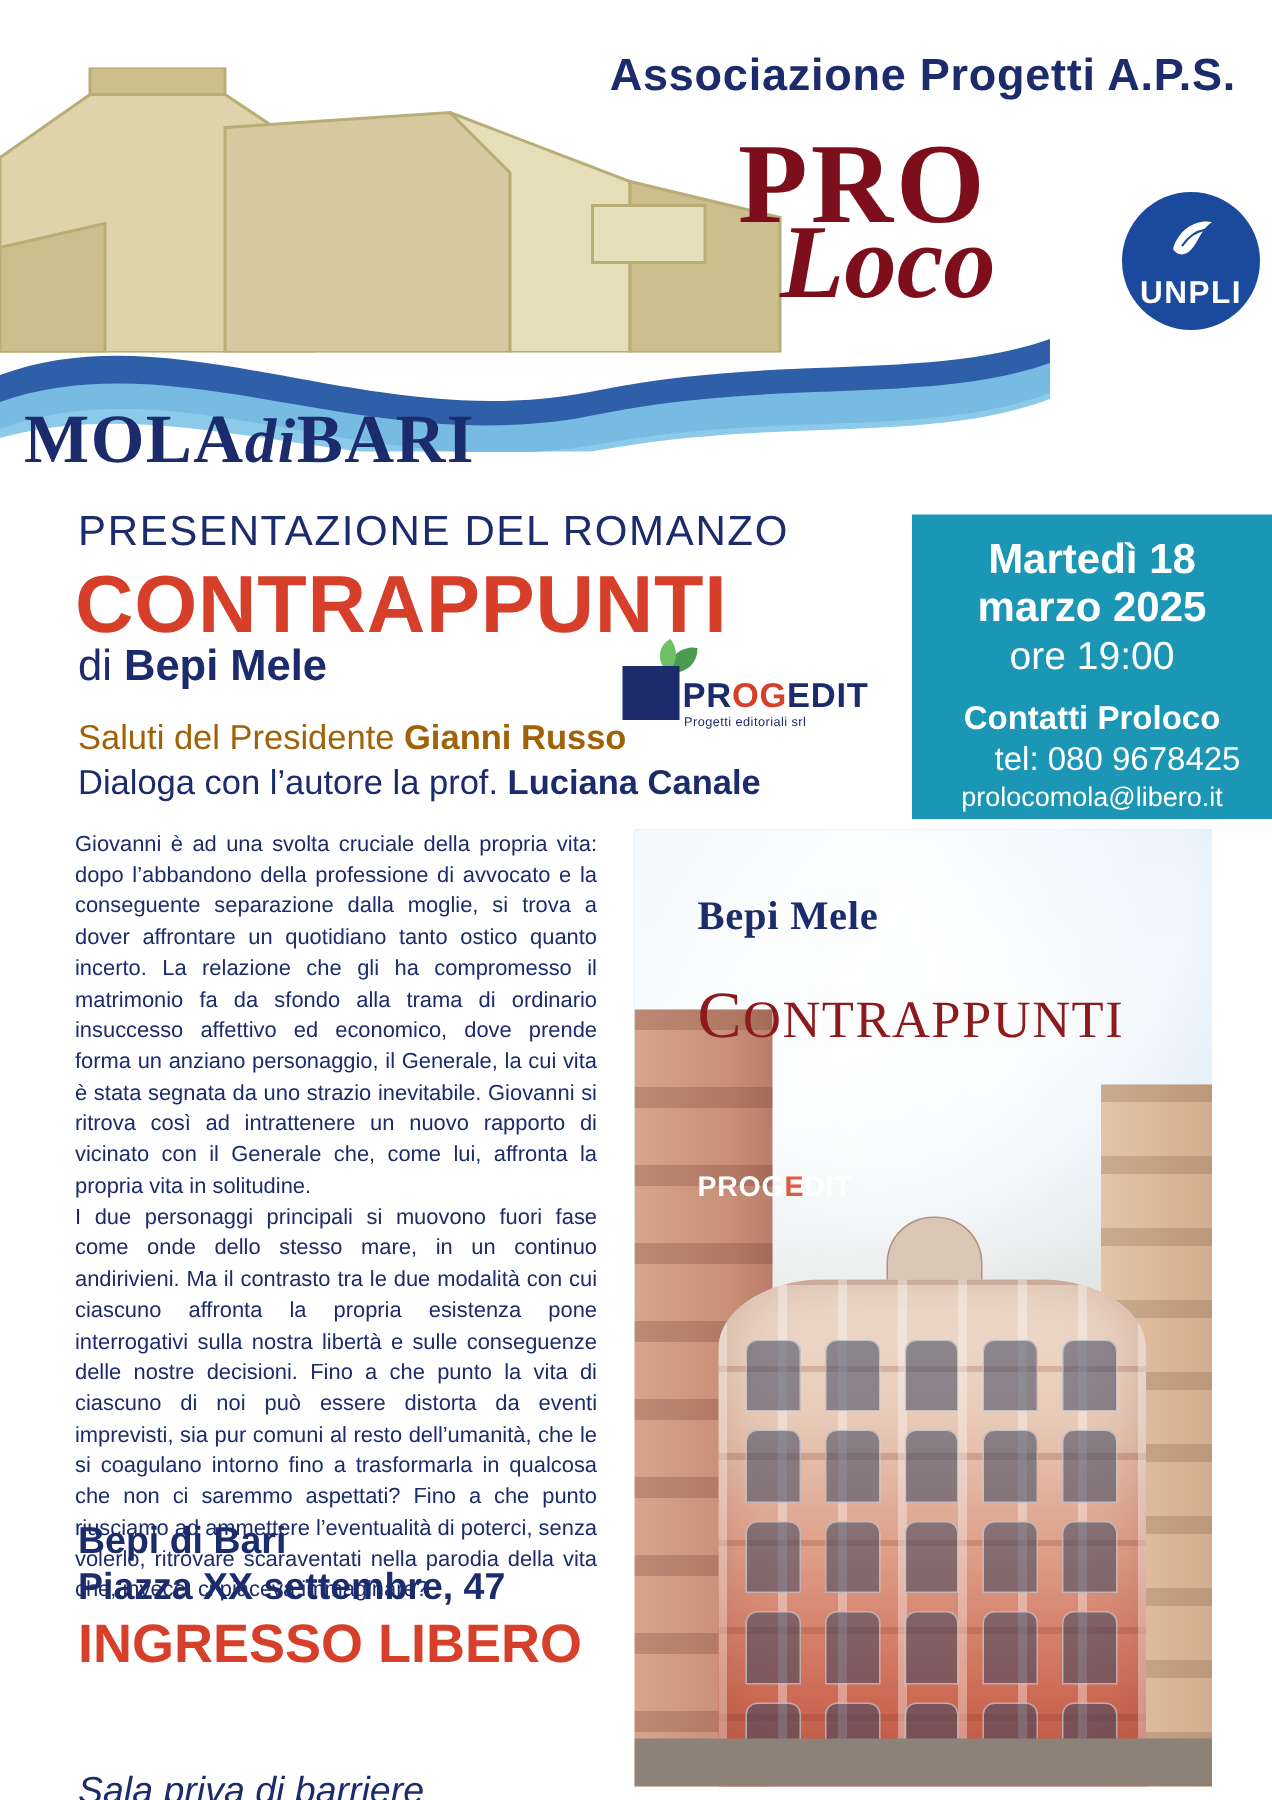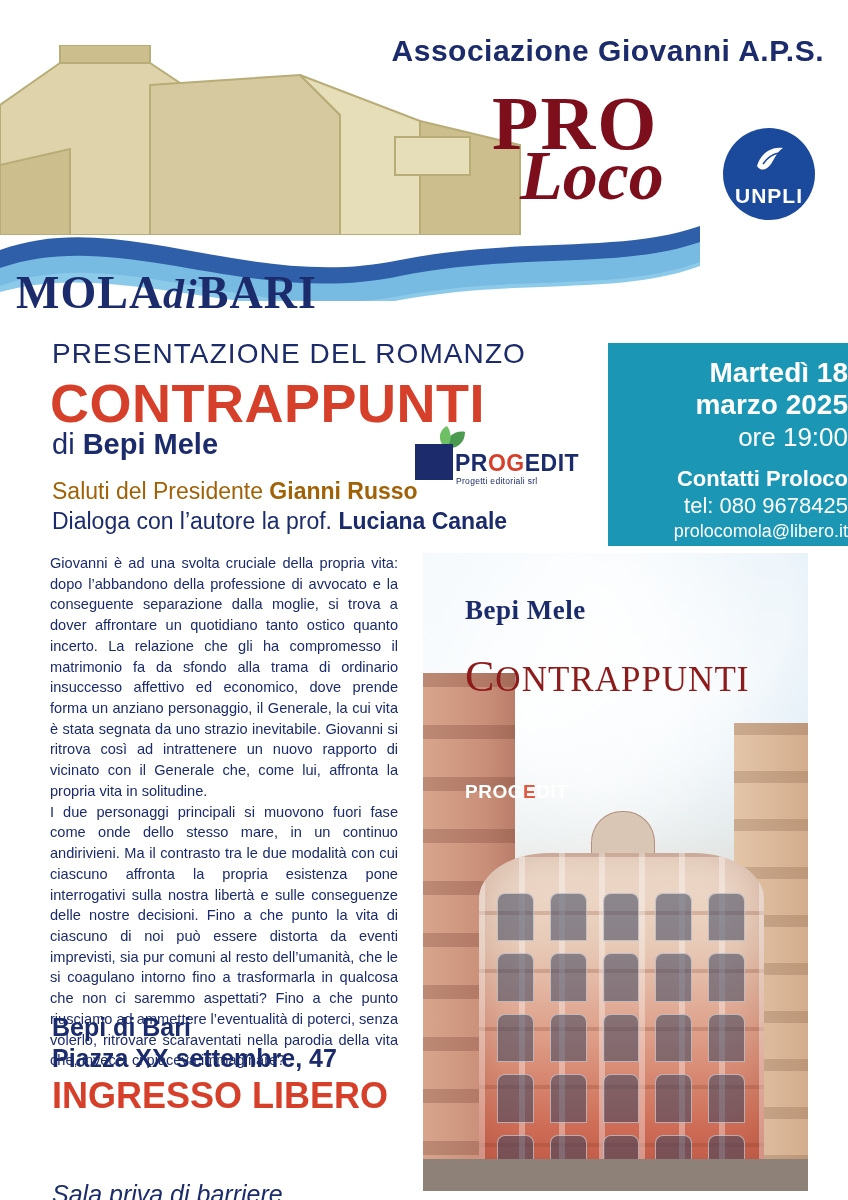--- a/index.html
+++ b/index.html
@@ -88,21 +88,21 @@
     top: 56px;
     font-family: "Liberation Serif", serif;
     font-style: italic;
     font-size: 70px;
     font-weight: bold;
     color: #7d0f1c;
   }
 
   .unpli {
     position: absolute;
-    right: 33px;
+    right: 8px;
     top: 128px;
     width: 92px;
     height: 92px;
     border-radius: 50%;
     background: #1b4a9c;
     color: #ffffff;
     display: flex;
     align-items: flex-end;
     justify-content: center;
     padding-bottom: 12px;
@@ -199,21 +199,21 @@
 
   
   .info-panel {
     position: absolute;
     left: 608px;
     top: 343px;
     width: 240px;
     height: 203px;
     background: #1b97b5;
     color: #ffffff;
-    text-align: right;
+    text-align: center;
     box-sizing: border-box;
     padding-top: 14px;
   }
   .info-panel .date {
     font-size: 28px;
     font-weight: bold;
     line-height: 1.13;
   }
   .info-panel .time {
     font-size: 26px;
@@ -407,21 +407,21 @@
     color: #ffffff;
     letter-spacing: 0.5px;
   }
   .cover .pub .mid { color: #e05a40; }
 </style>
 </head>
 <body>
 
 <div class="header">
 
-  <div class="assoc-title">Associazione Giovanni A.P.S.</div>
+  <div class="assoc-title">Associazione Progetti A.P.S.</div>
 
   <div class="castle">
     <svg width="560" height="190" viewBox="0 0 560 190">
       <polygon points="0,190 0,60 60,18 150,18 210,58 210,190" fill="#ded3ab" stroke="#b9ad77" stroke-width="2"></polygon>
       <polygon points="60,18 150,18 150,0 60,0" fill="#cdbf8d" stroke="#b9ad77" stroke-width="2"></polygon>
       <polygon points="150,40 300,30 340,70 340,190 150,190" fill="#d6c99f" stroke="#b9ad77" stroke-width="2"></polygon>
       <polygon points="300,30 420,76 420,190 340,190 340,70" fill="#e6ddb9" stroke="#b9ad77" stroke-width="2"></polygon>
       <polygon points="420,76 520,100 520,190 420,190" fill="#cdbf8d" stroke="#b9ad77" stroke-width="2"></polygon>
       <polygon points="395,92 470,92 470,130 395,130" fill="#e6ddb9" stroke="#b9ad77" stroke-width="2"></polygon>
       <polygon points="0,120 70,104 70,190 0,190" fill="#cdbf8d" stroke="#b9ad77" stroke-width="2"></polygon>

